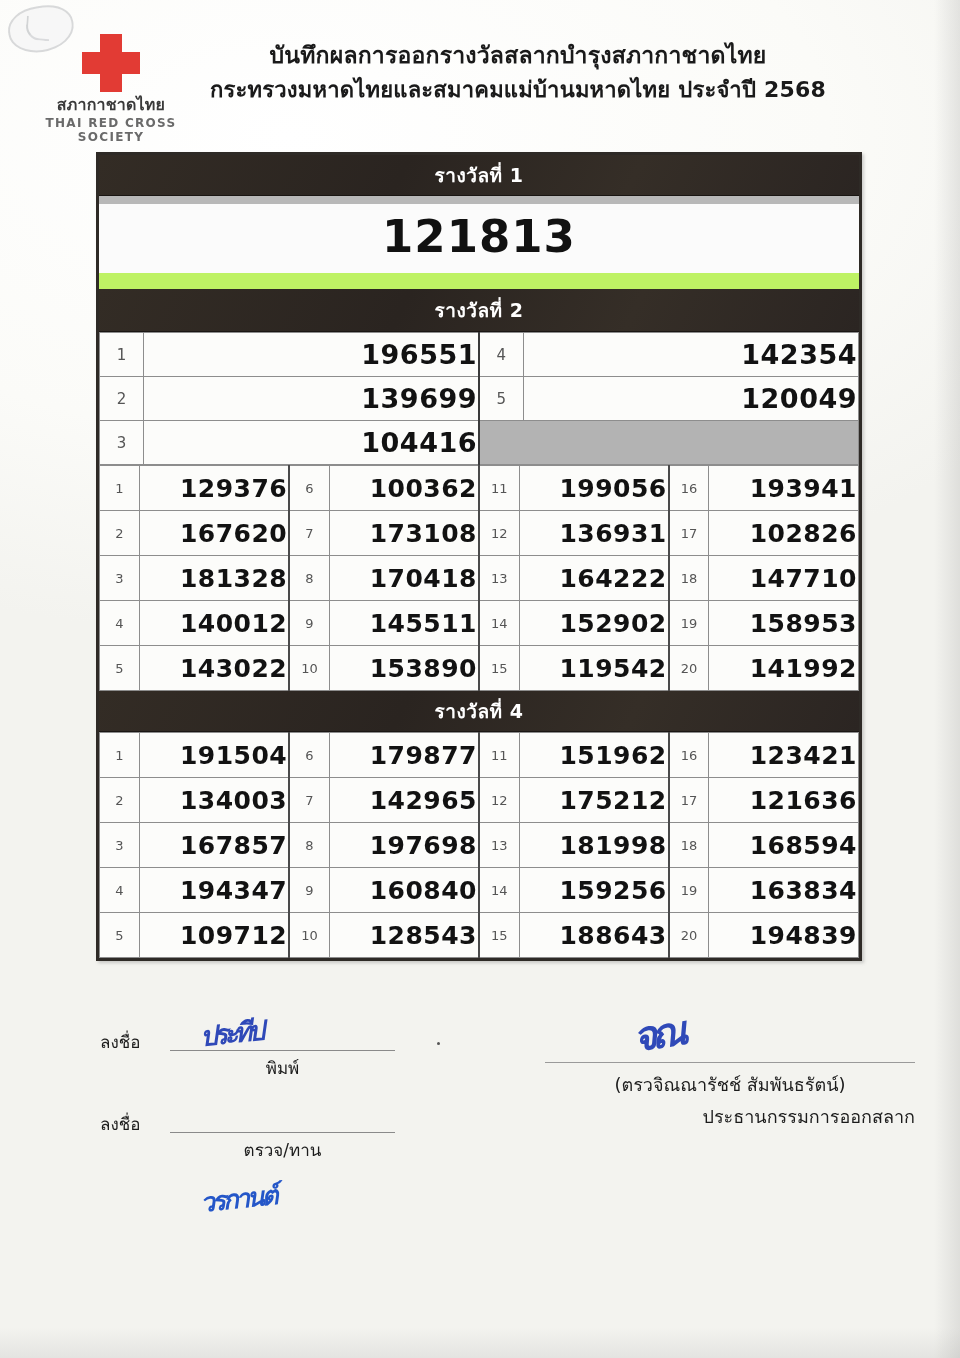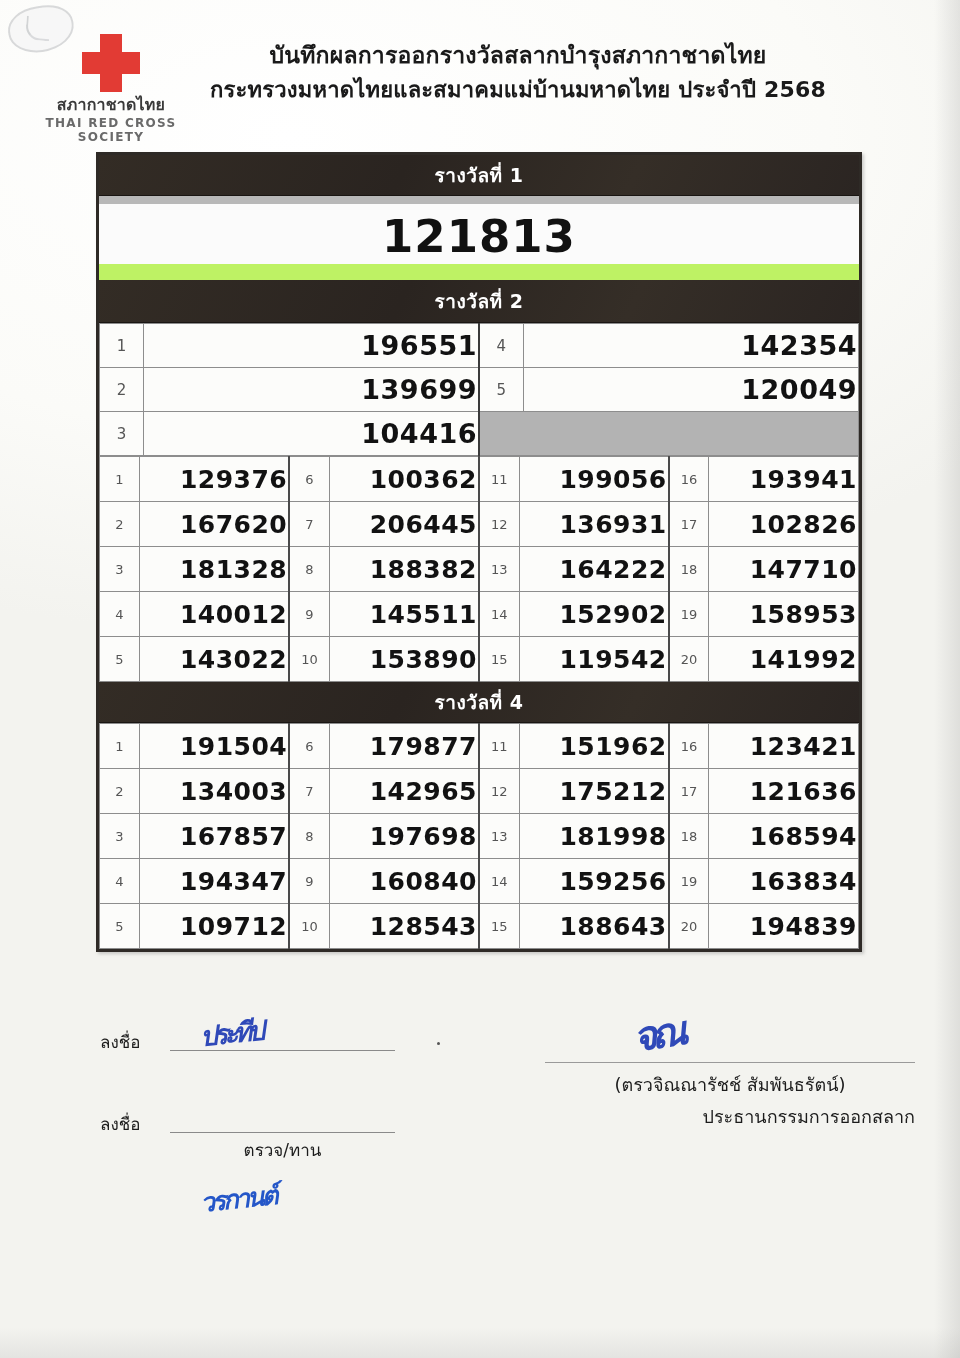--- a/index.html
+++ b/index.html
@@ -148,21 +148,21 @@
     font-weight: bold;
     letter-spacing: 0.5px;
     line-height: 40px;
     height: 40px;
     border-bottom: 1px solid #1a1613;
   }
   .band.b2 { line-height: 42px; height: 42px; margin-top: 16px; }
 
   .p1-cell {
     position: relative;
-    height: 68px;
+    height: 77px;
     background: #fbfbfb;
     border-top: 8px solid #b8b8b8;
     box-sizing: border-box;
   }
   .p1-num {
     font-size: 45px;
     font-weight: bold;
     letter-spacing: 1px;
     text-align: center;
     line-height: 66px;
@@ -378,31 +378,31 @@
           <td class="num">100362</td>
           <td class="idx gsep">11</td>
           <td class="num">199056</td>
           <td class="idx gsep">16</td>
           <td class="num">193941</td>
         </tr>
         <tr>
           <td class="idx">2</td>
           <td class="num">167620</td>
           <td class="idx gsep">7</td>
-          <td class="num">206445</td>
+          <td class="num">173108</td>
           <td class="idx gsep">12</td>
           <td class="num">136931</td>
           <td class="idx gsep">17</td>
           <td class="num">102826</td>
         </tr>
         <tr>
           <td class="idx">3</td>
           <td class="num">181328</td>
           <td class="idx gsep">8</td>
-          <td class="num">188382</td>
+          <td class="num">170418</td>
           <td class="idx gsep">13</td>
           <td class="num">164222</td>
           <td class="idx gsep">18</td>
           <td class="num">147710</td>
         </tr>
         <tr>
           <td class="idx">4</td>
           <td class="num">140012</td>
           <td class="idx gsep">9</td>
           <td class="num">145511</td>
@@ -484,20 +484,21 @@
 
 <div class="sign-area">
 
   <div class="sig-left">
 
     <div class="sig-row">
       <span class="sig-label">ลงชื่อ</span>
       <span class="ink ink-1">ประทีป</span>
       <span class="dot-mark"></span>
       <span class="sig-line"></span>
+      <span class="sig-role">พิมพ์</span>
     </div>
 
     <div class="sig-row">
       <span class="sig-label">ลงชื่อ</span>
       <span class="ink ink-2">วรกานต์</span>
       <span class="sig-line"></span>
       <span class="sig-role">ตรวจ/ทาน</span>
     </div>
 
   </div>

